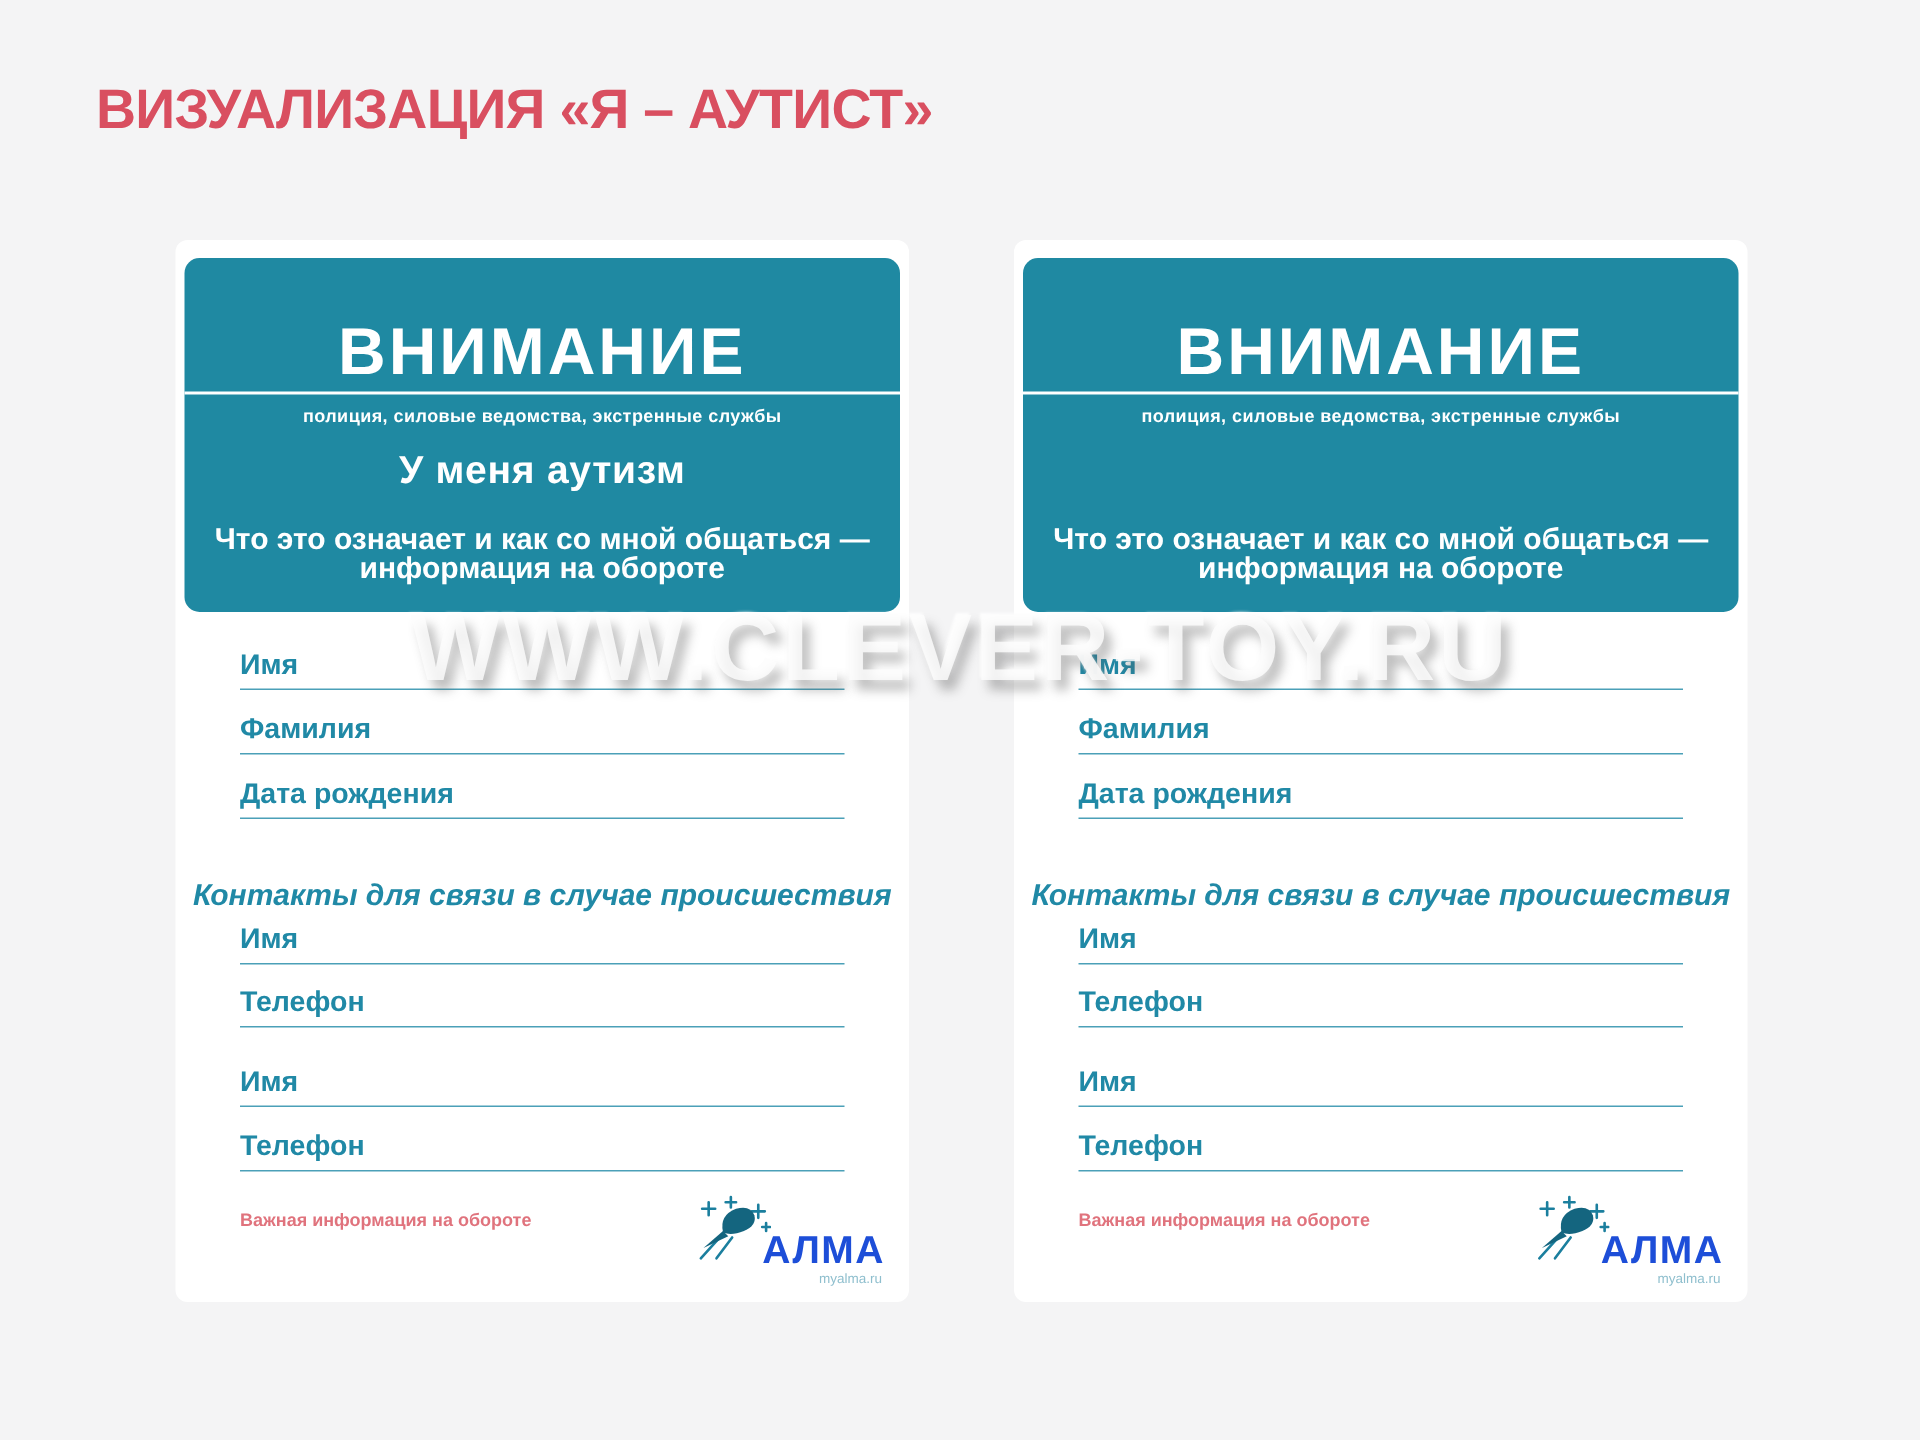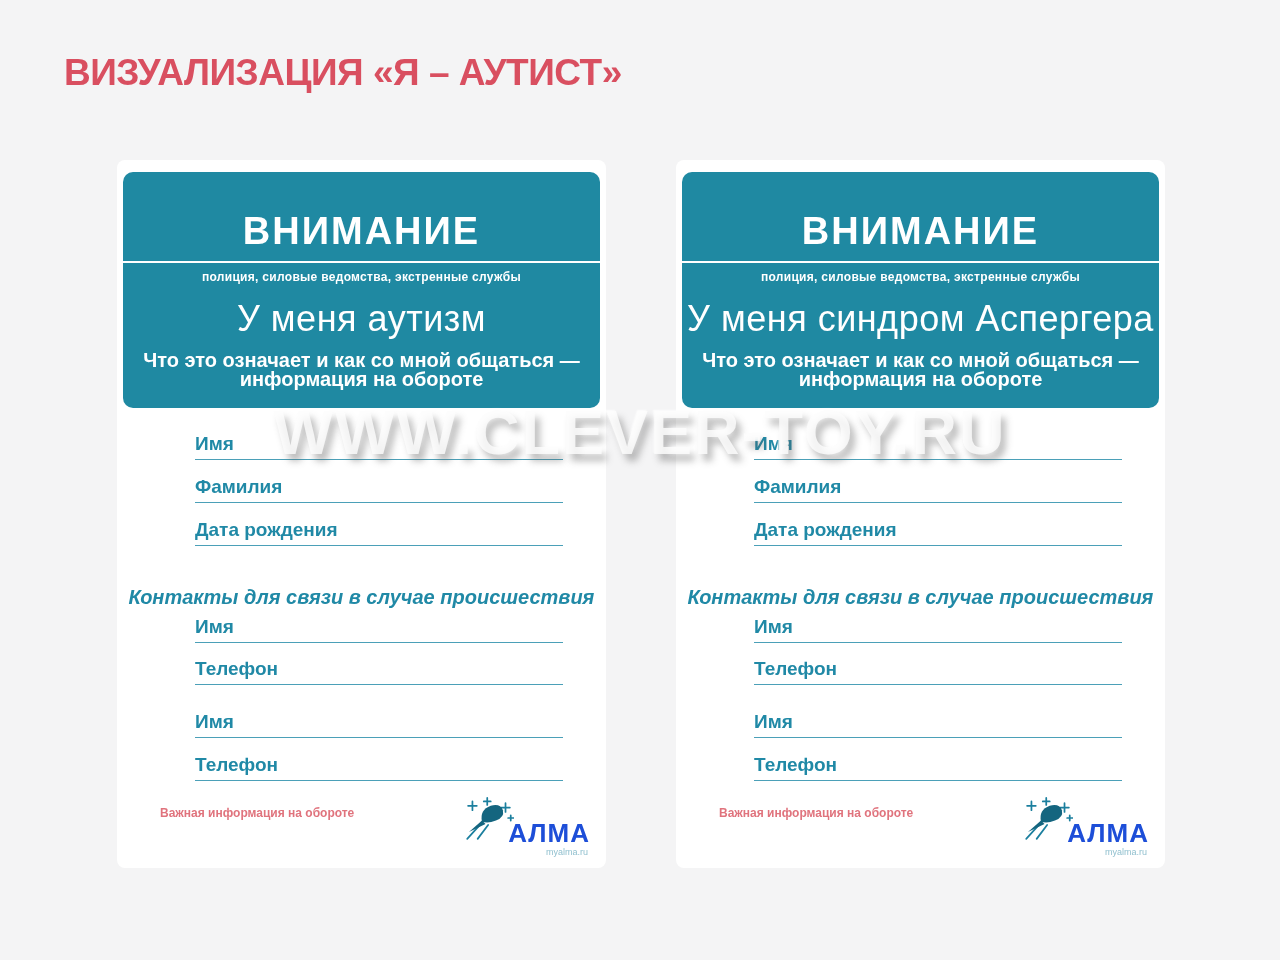--- a/index.html
+++ b/index.html
@@ -41,21 +41,21 @@
     height: 236px;
     background: #1f89a2;
     border-radius: 10px;
     color: #ffffff;
     text-align: center;
   }
   .hdr-title {
     position: absolute;
     top: 38px;
     left: 0; right: 0;
-    font-size: 38px;
+    font-size: 44px;
     font-weight: bold;
     letter-spacing: 2px;
   }
   .hdr-divider {
     position: absolute;
     top: 89px;
     left: 0; right: 0;
     height: 2px;
     background: #ffffff;
   }
@@ -64,42 +64,41 @@
     top: 98px;
     left: 0; right: 0;
     font-size: 12px;
     font-weight: bold;
     letter-spacing: 0.3px;
   }
   .hdr-condition {
     position: absolute;
     top: 126px;
     left: 0; right: 0;
-    font-size: 36px;
-    font-weight: normal;
+    font-size: 26px;
+    font-weight: bold;
     letter-spacing: 0.5px;
     text-align: center;
   }
   .hdr-note {
     position: absolute;
     top: 179px;
     left: 10px; right: 10px;
     font-size: 20px;
     font-weight: bold;
     line-height: 19px;
   }
 
   .field-row {
     position: absolute;
     left: 43px;
     right: 43px;
     border-bottom: 1.5px solid #4ba0b8;
     padding-bottom: 3px;
     line-height: 23px;
-    margin-left: 35px;
   }
   .field-label {
     font-size: 19px;
     font-weight: bold;
     color: #2089a6;
   }
   .row-1 { top: 272px; }
   .row-2 { top: 315px; }
   .row-3 { top: 358px; }
   .row-4 { top: 455px; }
@@ -234,21 +233,20 @@
     </div>
     <div class="logo-url">myalma.ru</div>
   </div>
 </div>
 
 <div class="card right">
   <div class="card-header">
     <div class="hdr-title">ВНИМАНИЕ</div>
     <div class="hdr-divider"></div>
     <div class="hdr-subtitle">полиция, силовые ведомства, экстренные службы</div>
-    <div class="hdr-condition">У меня синдром Аспергера</div>
     <div class="hdr-note">
       <span>Что это означает и как со мной общаться —</span><br>
       <span>информация на обороте</span>
     </div>
   </div>
 
   <div class="field-row row-1">
     <span class="field-label">Имя</span>
   </div>
   <div class="field-row row-2">

